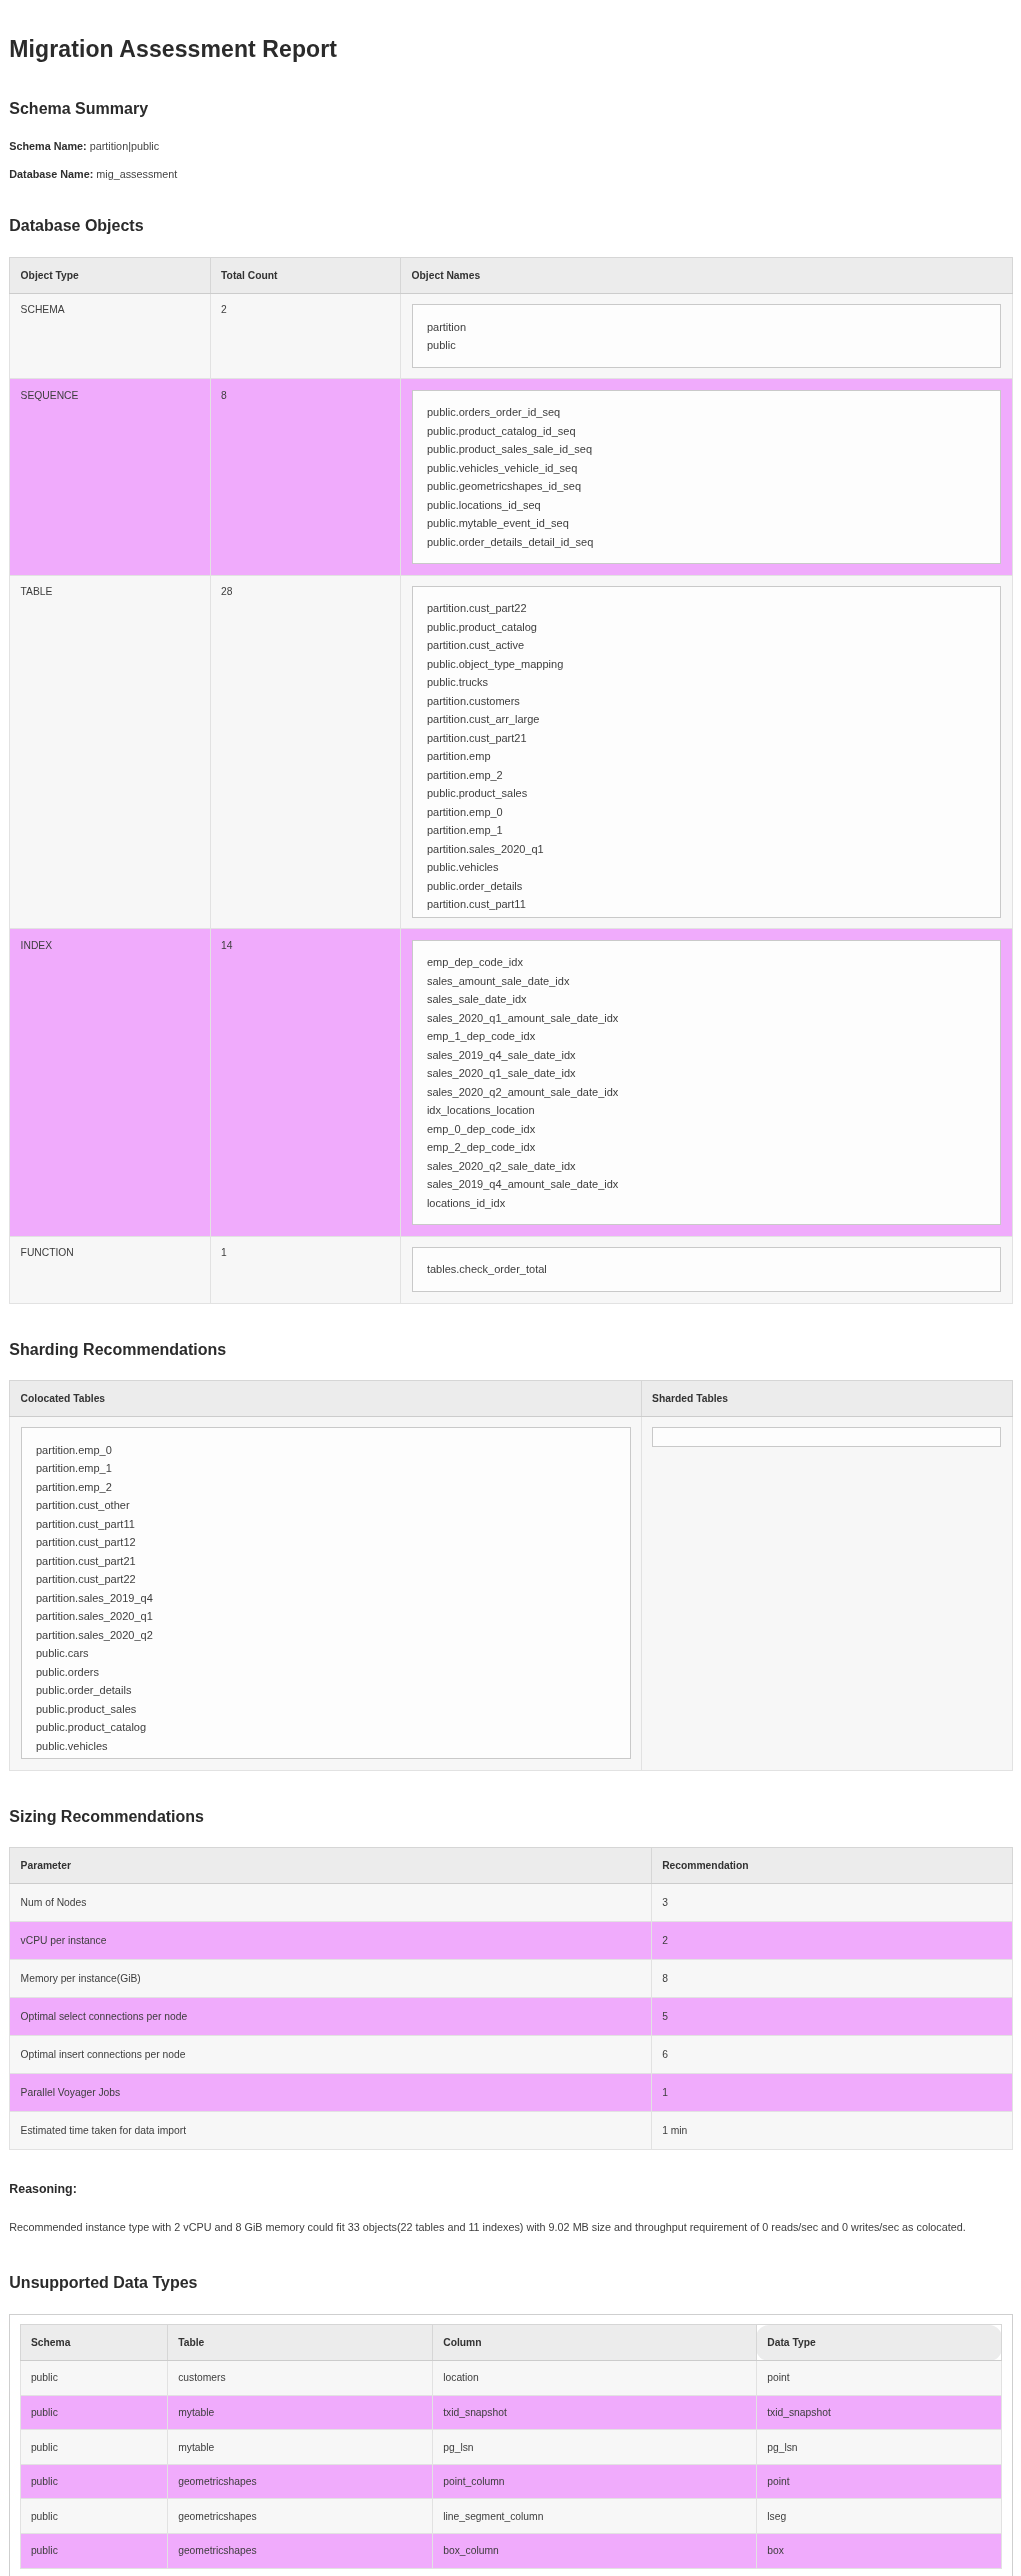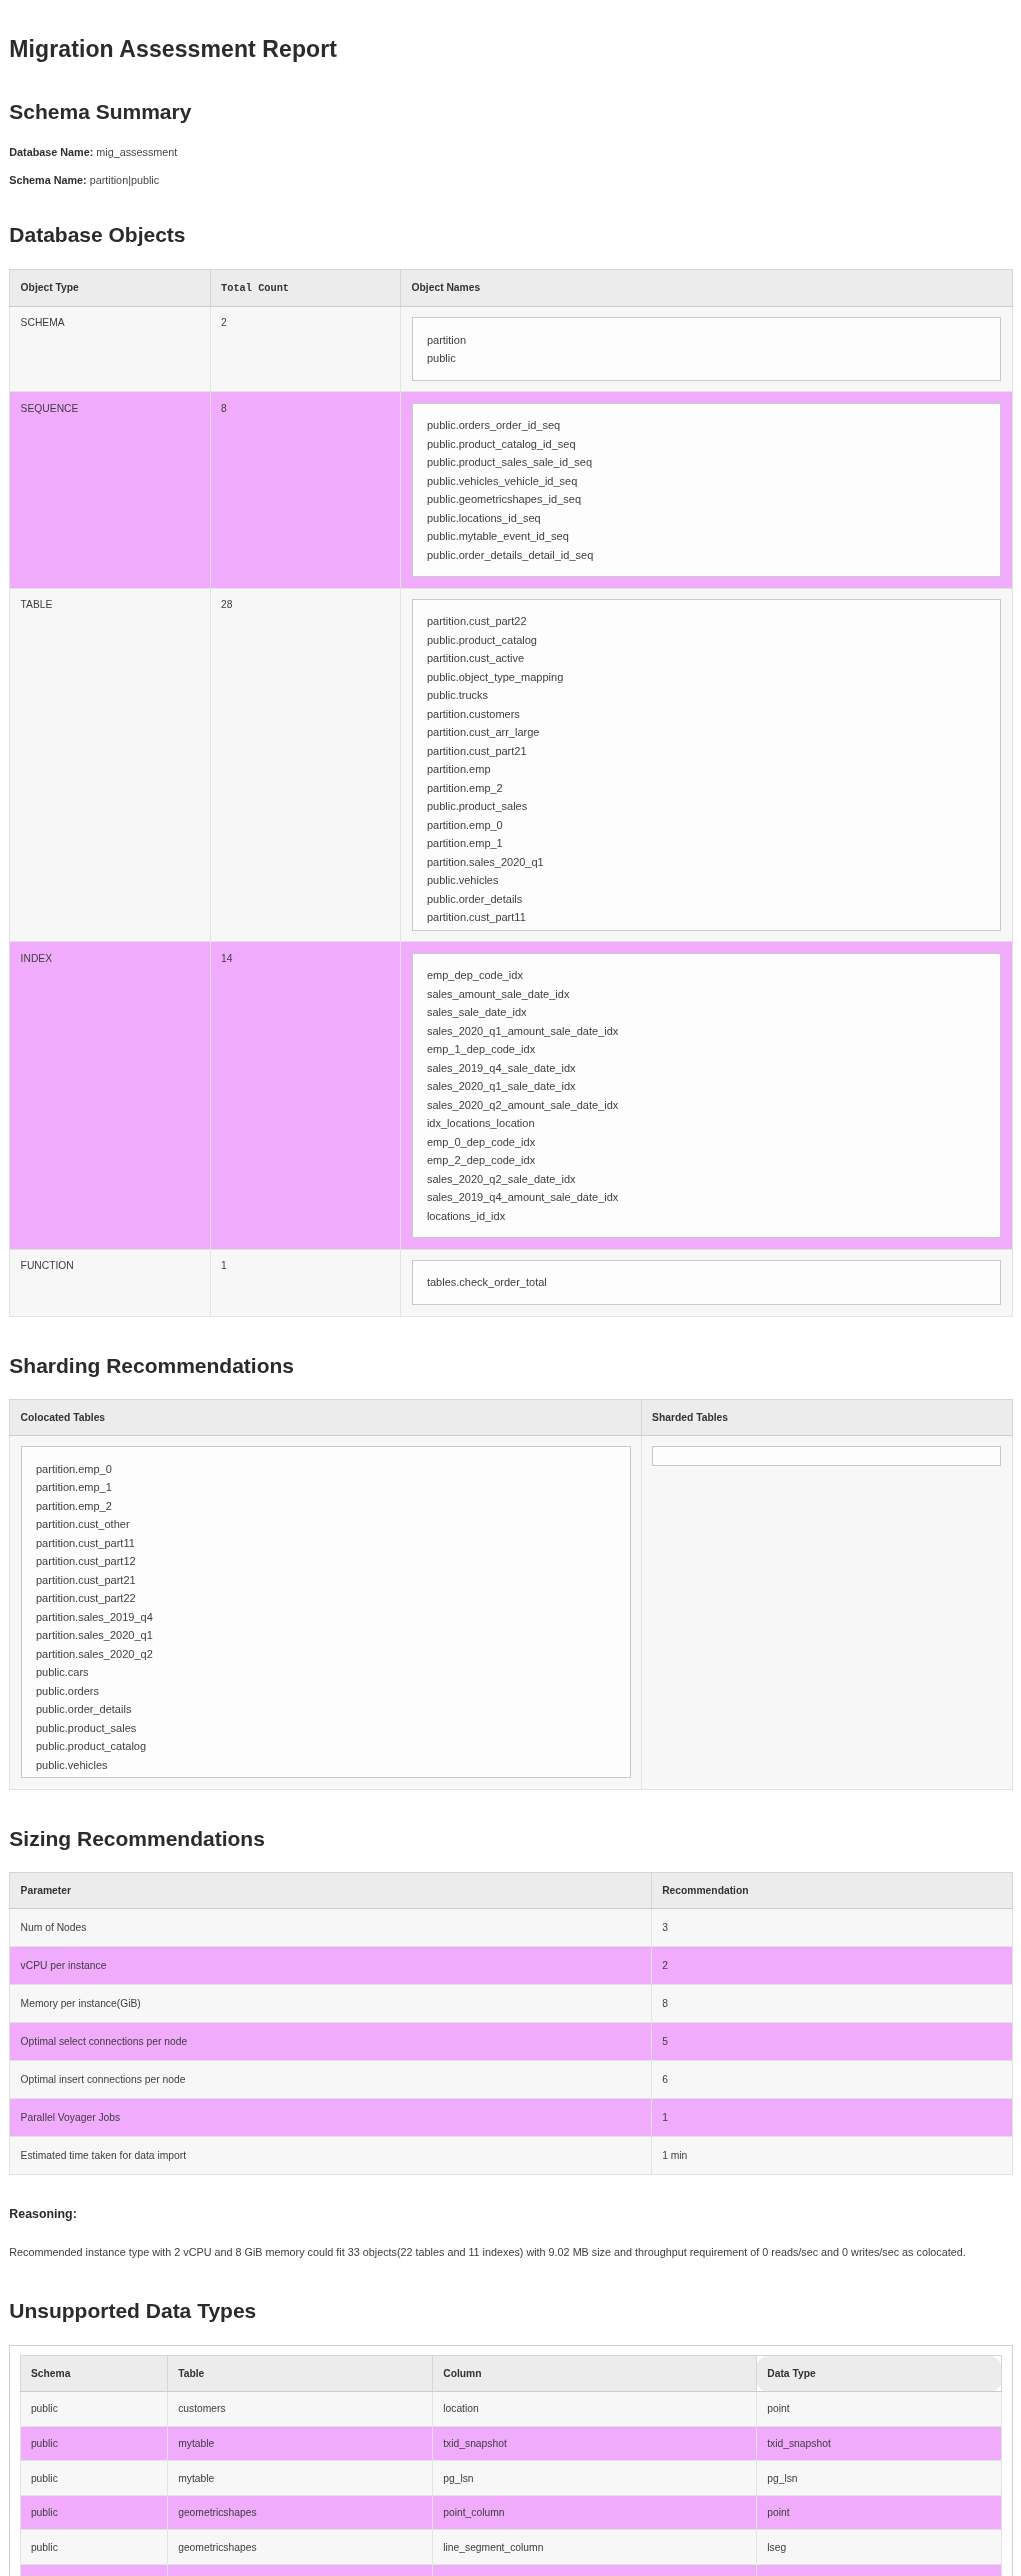--- a/index.html
+++ b/index.html
@@ -12,21 +12,21 @@
     width: 1022px;
     padding: 25px 9.3px 46px 9.3px;
   }
   h1 {
     font-size: 23px;
     color: #2b2b2b;
     margin: 11.3px 0 32px 0;
     letter-spacing: 0.1px;
   }
   h2 {
-    font-size: 21px;
+    font-size: 16px;
     color: #2b2b2b;
     margin: 37px 0 21.6px 0;
   }
   .kv { font-size: 10.8px; margin: 16.5px 0; }
   .kv strong { color: #2f2f2f; }
   .kv span { color: #444; }
 
   table.data-table {
     border-collapse: collapse;
     width: 100%;
@@ -46,21 +46,21 @@
   table.data-table td {
     border: 0.5px solid #e2e2e2;
     padding: 10.3px;
     vertical-align: top;
     background: #f0abfc;
   }
   table.data-table tbody tr:nth-child(odd) td { background: #f7f7f7; }
 
   
   .col-objtype { width: 20%; }
-  .col-count   { width: 19%; font-family: Liberation Mono, monospace; }
+  .col-count   { width: 19%; }
   .col-names   { width: 61%; }
   td.names-cell { padding: 7.2px; }
 
   .scrollbox {
     border: 0.5px solid #c9c9c9;
     background: #fdfdfd;
     padding: 12.4px 14.4px;
     line-height: 18.5px;
     font-size: 11px;
     color: #3d3d3d;
@@ -116,27 +116,27 @@
 </head>
 <body>
 
 <div class="page">
 
   <h1>Migration Assessment Report</h1>
 
   <h2>Schema Summary</h2>
 
   <p class="kv">
+    <strong>Schema Name:</strong>
+    <span>partition|public</span>
+  </p>
+
+  <p class="kv">
     <strong>Database Name:</strong>
     <span>mig_assessment</span>
-  </p>
-
-  <p class="kv">
-    <strong>Schema Name:</strong>
-    <span>partition|public</span>
   </p>
 
   <h2>Database Objects</h2>
 
   <table class="data-table">
     <thead>
       <tr>
         <th class="col-objtype">Object Type</th>
         <th class="col-count">Total Count</th>
         <th class="col-names">Object Names</th>

